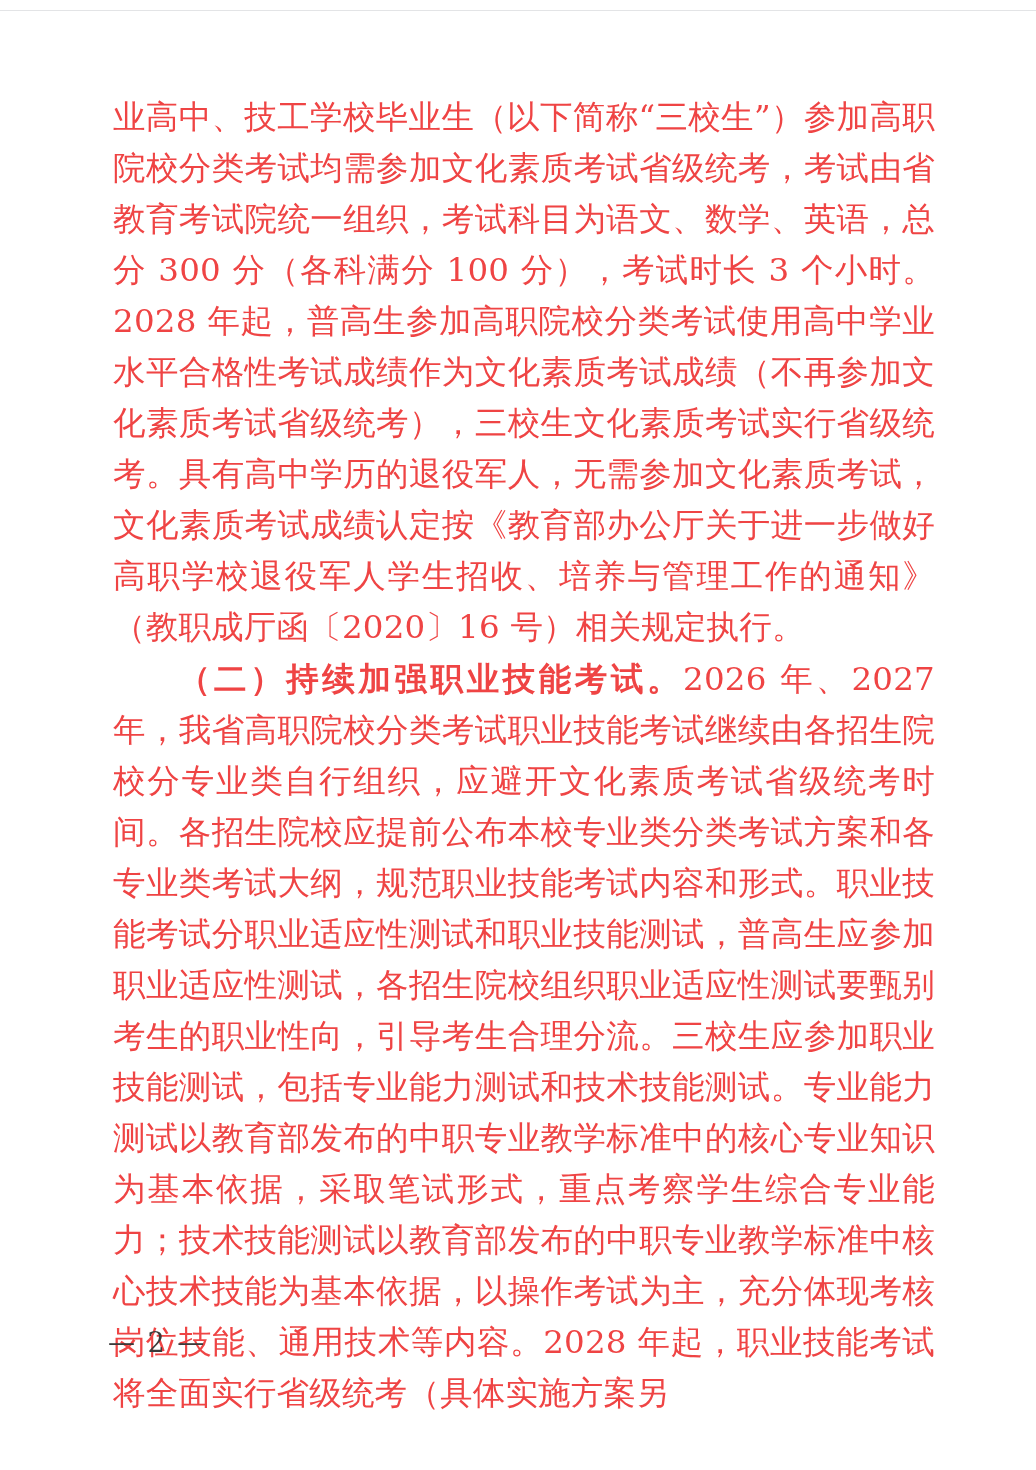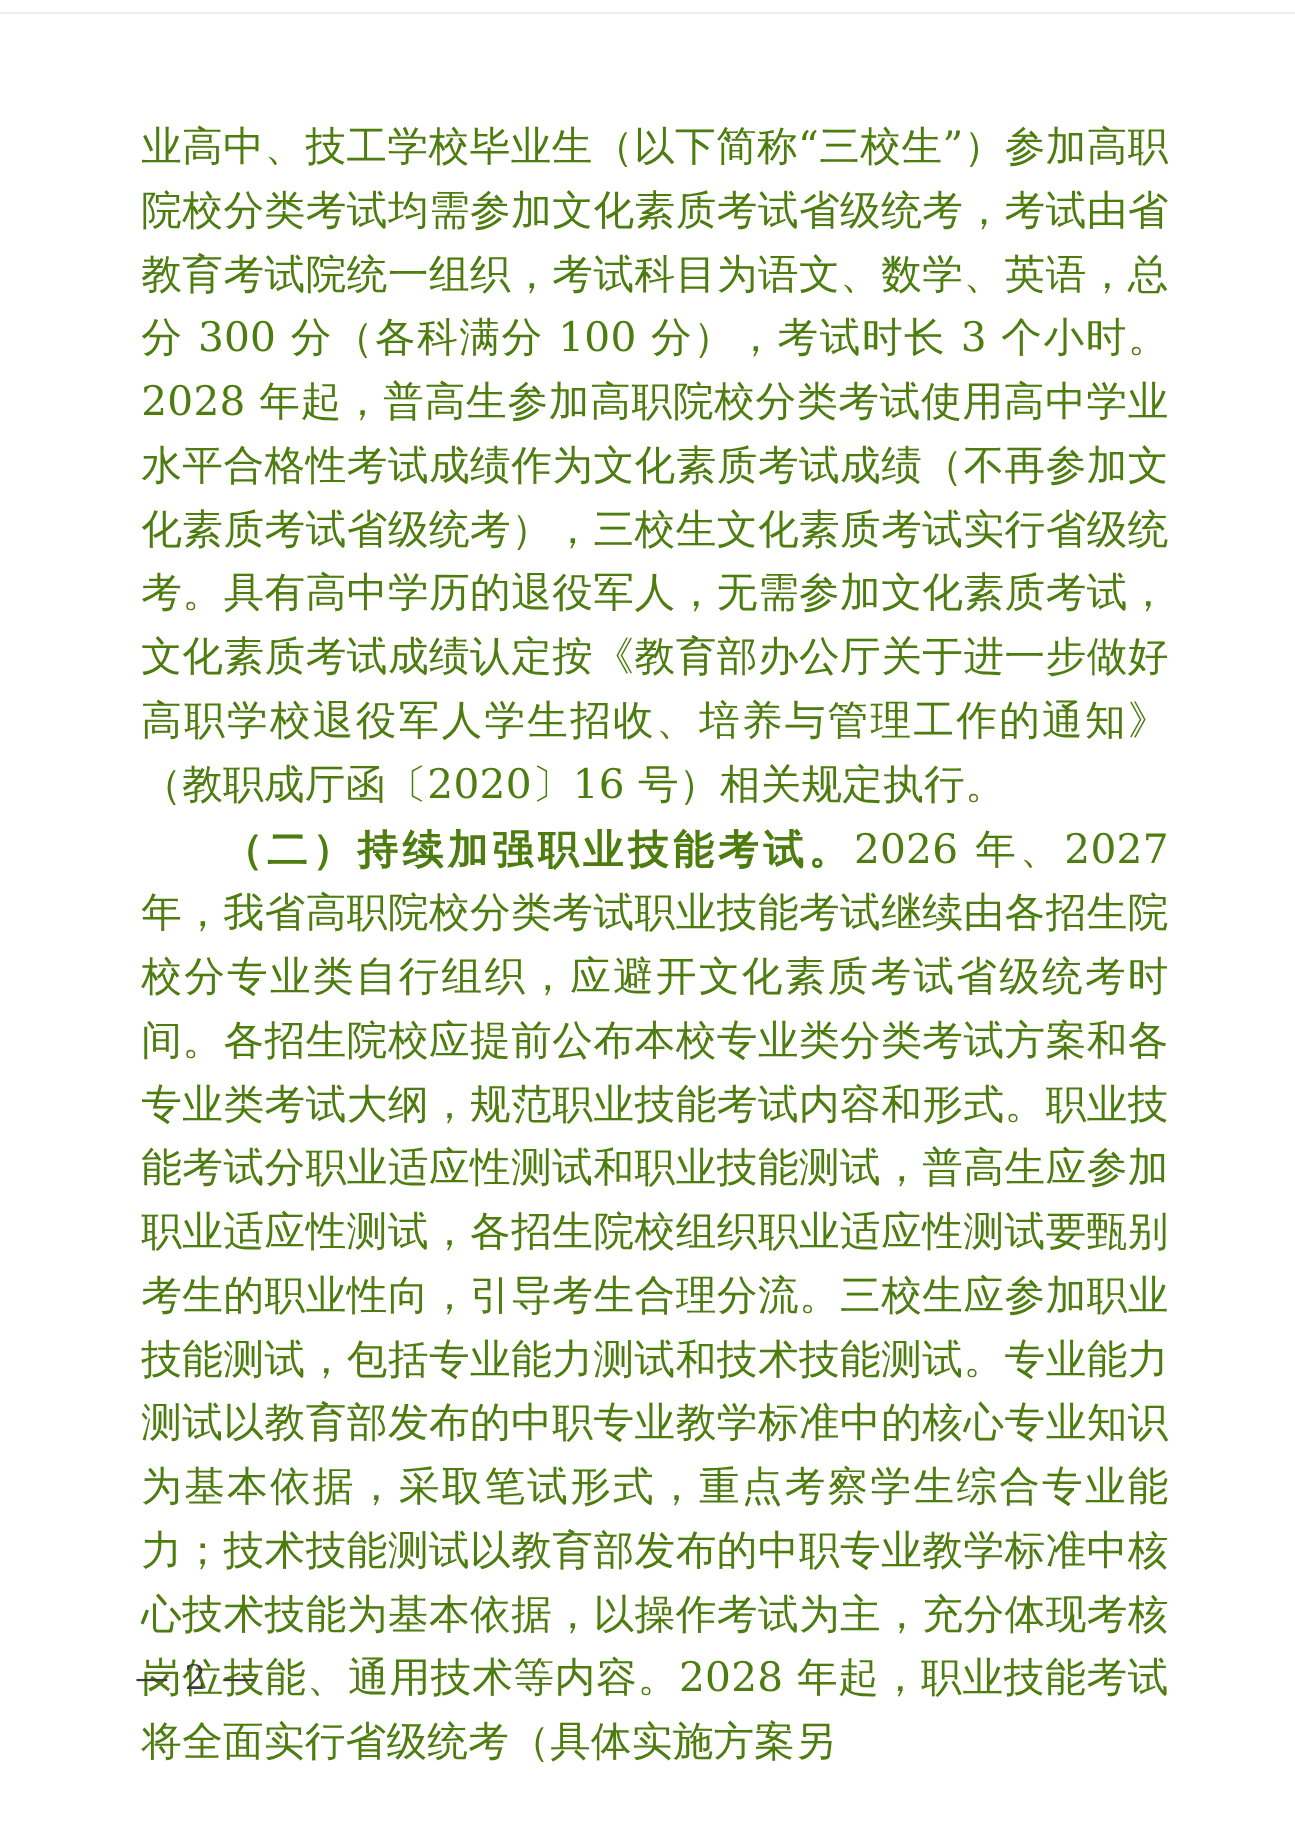--- a/index.html
+++ b/index.html
@@ -33,21 +33,21 @@
 
   .page-body {
     position: absolute;
     top: 92px;
     left: 113px;
     width: 822px;
   }
 
   .para {
     margin: 0;
-    color: #4d7c0f;
+    color: #ef4444;
     font-size: 32.5px;
     line-height: 51px;
     text-align: justify;
     text-justify: inter-character;
     letter-spacing: 0.2px;
     text-indent: 0;
     -webkit-font-smoothing: antialiased;
   }
 
   .para + .para {

